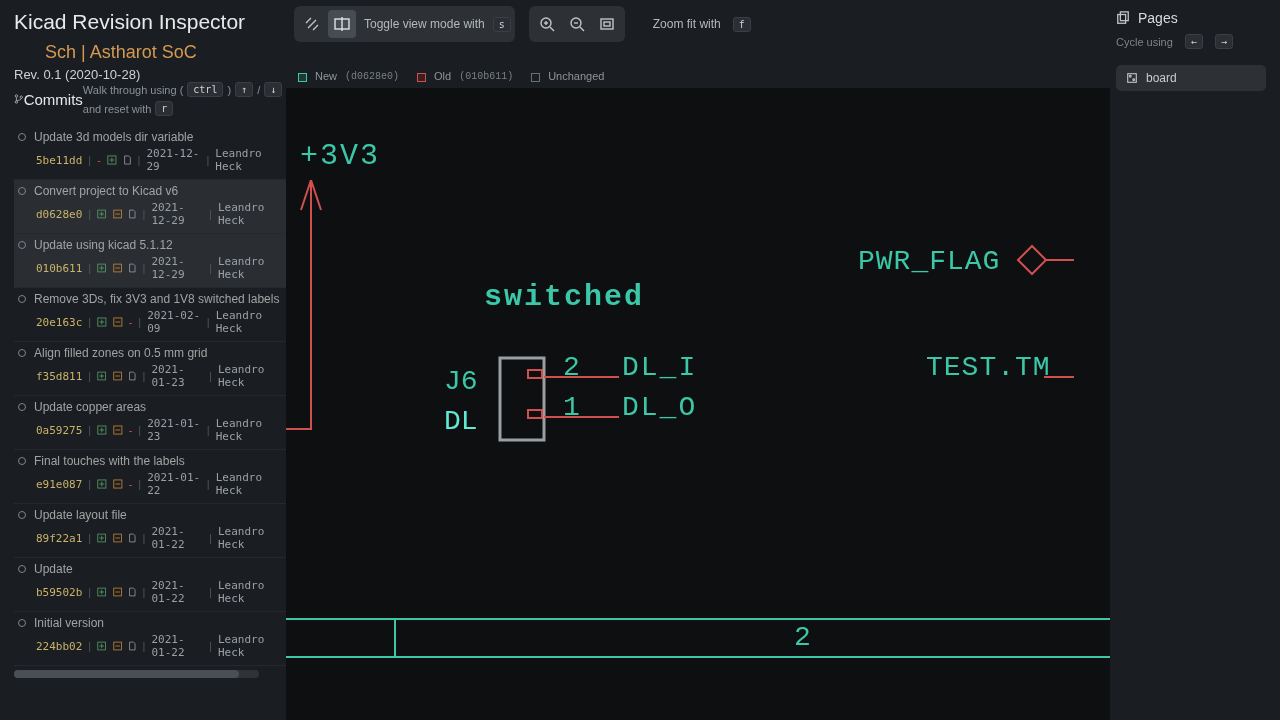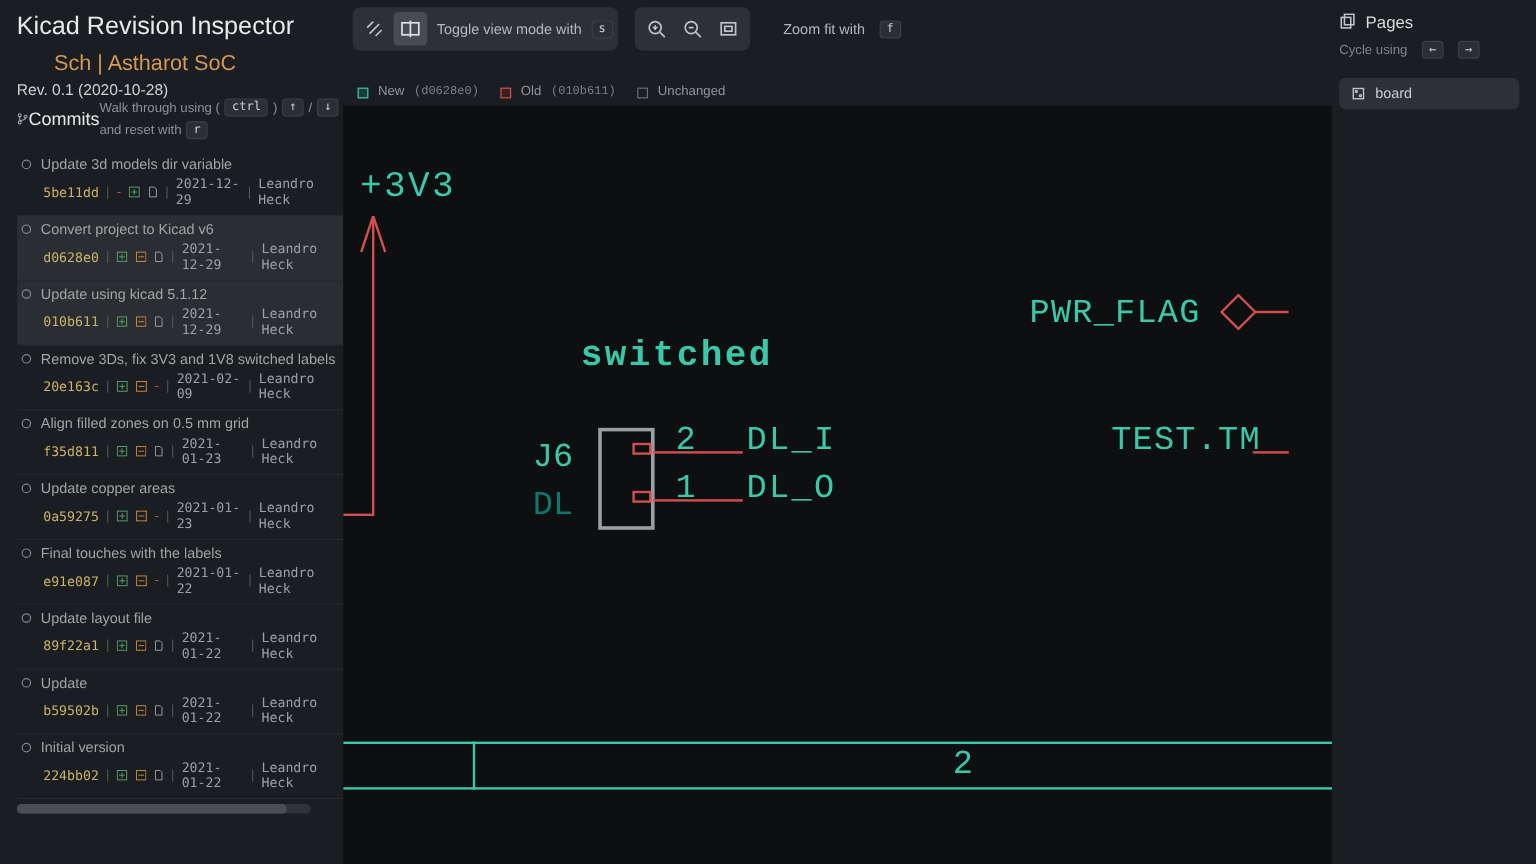--- a/index.html
+++ b/index.html
@@ -512,21 +512,21 @@
     <svg style="position:absolute; left:10px; top:92px;" width="30" height="250">
       <polyline points="15,30 15,0" stroke="#d05050" stroke-width="2" fill="none"></polyline>
       <polyline points="5,30 15,0 25,30" stroke="#d05050" stroke-width="2" fill="none"></polyline>
       <line x1="15" y1="30" x2="15" y2="250" stroke="#d05050" stroke-width="2"></line>
     </svg>
     <div class="sch-line" style="left:0px; top:340px; width:25px; height:2px;"></div>
 
     <span class="sch-text" style="left:198px; top:192px; color:#3cc8a8; font-size:30px; letter-spacing:2px; font-weight:bold;">switched</span>
 
     <span class="sch-text" style="left:158px; top:278px; color:#3cc8a8; font-size:28px;">J6</span>
-    <span class="sch-text" style="left:158px; top:318px; color:#0f766e; font-size:28px;">DL</span>
+    <span class="sch-text" style="left:158px; top:318px; color:#5eead4; font-size:28px;">DL</span>
 
     <svg style="position:absolute; left:212px; top:268px;" width="50" height="88">
       <rect x="2" y="2" width="44" height="82" stroke="#9a9fa4" stroke-width="3" fill="none"></rect>
       <rect x="30" y="14" width="14" height="8" stroke="#d05050" stroke-width="2" fill="none"></rect>
       <rect x="30" y="54" width="14" height="8" stroke="#d05050" stroke-width="2" fill="none"></rect>
     </svg>
 
     <span class="sch-text" style="left:277px; top:264px; color:#3cc8a8; font-size:28px;">2</span>
     <span class="sch-text" style="left:277px; top:304px; color:#3cc8a8; font-size:28px;">1</span>
 

